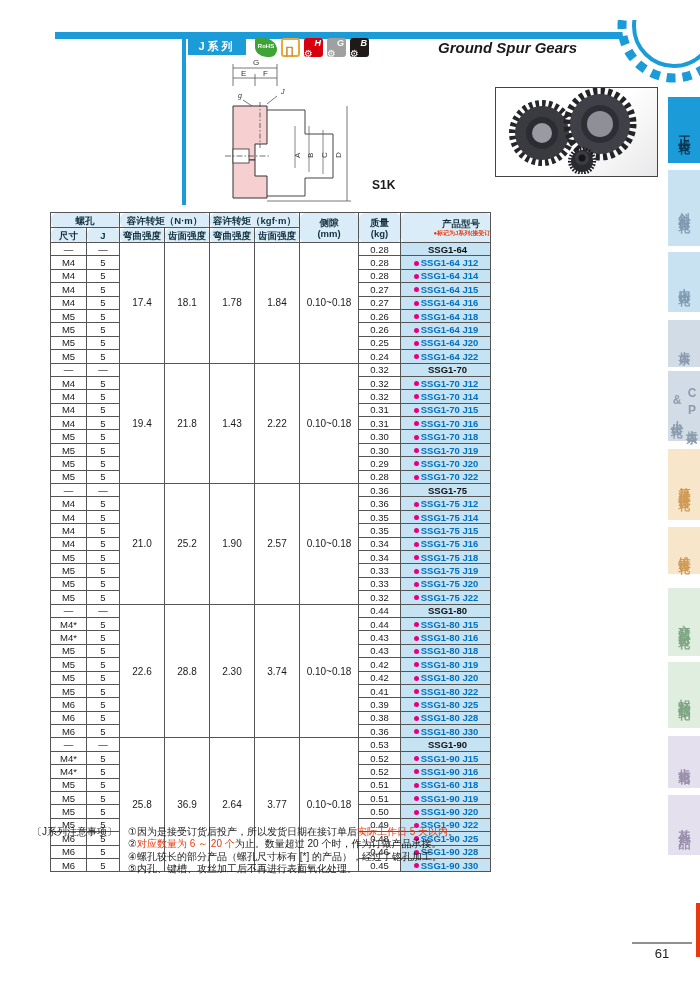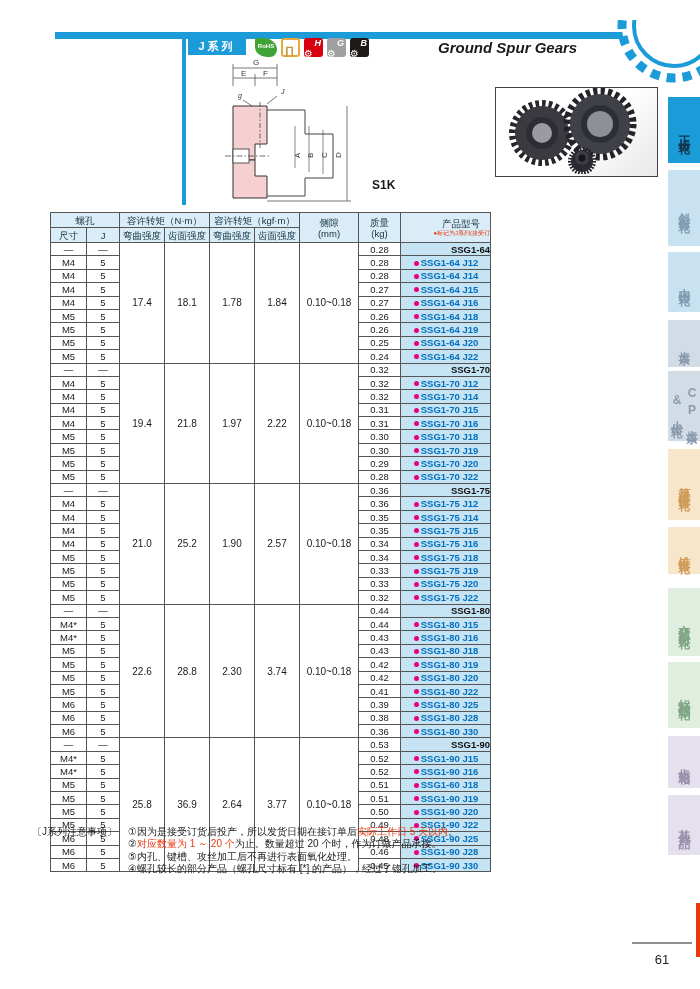--- a/index.html
+++ b/index.html
@@ -40,38 +40,38 @@
   .tab-gray{background:#d2dce6;color:#8b9cae;}
   .tab-orange{background:#f8e6cb;color:#cf9a55;}
   .tab-green{background:#dfeede;color:#7fa684;}
   .tab-purple{background:#e4e0ee;color:#9a91ad;}
   .red-edge{position:absolute;left:696px;top:903px;width:4px;height:54px;background:#e8380d;}
   
   .spec-table{position:absolute;left:50px;top:212px;border-collapse:collapse;table-layout:fixed;
        width:440px;font-size:9.5px;}
   .spec-table th,.spec-table td{border:1px solid #555;padding:0;text-align:center;
        height:12.4px;line-height:11px;overflow:hidden;white-space:nowrap;}
-  .spec-table thead th{background:#d9ecf7;font-weight:normal;color:#12303f;height:14px;}
+  .spec-table thead th{background:#d9ecf7;font-weight:bold;color:#12303f;height:14px;border-radius:6px;}
   .spec-table thead .hdr-note{display:block;color:#e8380d;font-size:6.3px;line-height:7px;transform:scale(.95);}
   .spec-table thead .hdr-model{line-height:10px;padding-left:31px;}
   .cell-merged{font-size:10px;background:#fff;}
   .cell-model{background:#c6e3f3;text-align:left;padding-left:3px;color:#0070bf;font-weight:bold;}
-  .cell-model.series{color:#111;padding-left:4px;text-align:right;}
+  .cell-model.series{color:#111;padding-left:4px;}
   .dot{display:inline-block;width:5px;height:5px;border-radius:50%;background:#e4007f;margin:0 2px 1px 1px;
        vertical-align:middle;}
   tr.block-start td{border-top:1.6px solid #222;}
   .spec-table{border:1.6px solid #222;}
   
   .notes{position:absolute;left:32px;top:826px;width:470px;font-size:10px;line-height:12.3px;}
   .notes .nlabel{position:absolute;left:0;top:0;}
   .notes .nbody{margin-left:96px;}
   .notes .red{color:#e8380d;}
   
   .pagenum{position:absolute;left:632px;top:942px;width:60px;border-top:2px solid #909090;
-      text-align:center;font-size:13px;color:#222;padding-top:8px;}
+      text-align:center;font-size:13px;color:#222;padding-top:2px;}
   svg text{font-family:"Liberation Sans","DejaVu Sans",sans-serif;}
 </style>
 </head>
 <body>
 
 <div class="top-bar"></div>
 <div class="frame-left"></div>
 <div class="series-badge">J系列</div>
 
 <div class="icon-row">
@@ -291,21 +291,21 @@
         <td>M5</td>
         <td>5</td>
         <td>0.24</td>
         <td class="cell-model"><span class="dot"></span><span>SSG1-64 J22</span></td>
       </tr>
       <tr class="block-start">
         <td>—</td>
         <td>—</td>
         <td class="cell-merged" rowspan="9">19.4</td>
         <td class="cell-merged" rowspan="9">21.8</td>
-        <td class="cell-merged" rowspan="9">1.97</td>
+        <td class="cell-merged" rowspan="9">1.43</td>
         <td class="cell-merged" rowspan="9">2.22</td>
         <td class="cell-merged" rowspan="9">0.10~0.18</td>
         <td>0.32</td>
         <td class="cell-model series"><span>SSG1-70</span></td>
       </tr>
       <tr>
         <td>M4</td>
         <td>5</td>
         <td>0.32</td>
         <td class="cell-model"><span class="dot"></span><span>SSG1-70 J12</span></td>
@@ -541,19 +541,19 @@
         <td>0.45</td>
         <td class="cell-model"><span class="dot"></span><span>SSG1-90 J30</span></td>
       </tr>
     </tbody>
 </table>
 
 <div class="notes">
   <span class="nlabel">〔J系列注意事项〕</span>
   <div class="nbody" id="notes-body">
       <div><span>①因为是接受订货后投产，所以发货日期在接订单后</span><span class="red">实际工作日 5 天以内</span><span>。</span></div>
-      <div><span>②</span><span class="red">对应数量为 1 ～ 20 个</span><span>为止。数量超过 20 个时，作为订做产品承接。</span></div>
+      <div><span>②</span><span class="red">对应数量为 6 ～ 20 个</span><span>为止。数量超过 20 个时，作为订做产品承接。</span></div>
+      <div><span>④螺孔较长的部分产品（螺孔尺寸标有 [*] 的产品），经过了锪孔加工。</span></div>
       <div><span>⑤内孔、键槽、攻丝加工后不再进行表面氧化处理。</span></div>
-      <div><span>④螺孔较长的部分产品（螺孔尺寸标有 [*] 的产品），经过了锪孔加工。</span></div>
     </div>
 </div>
 
 <div class="pagenum">61</div>
 
 </body></html>

